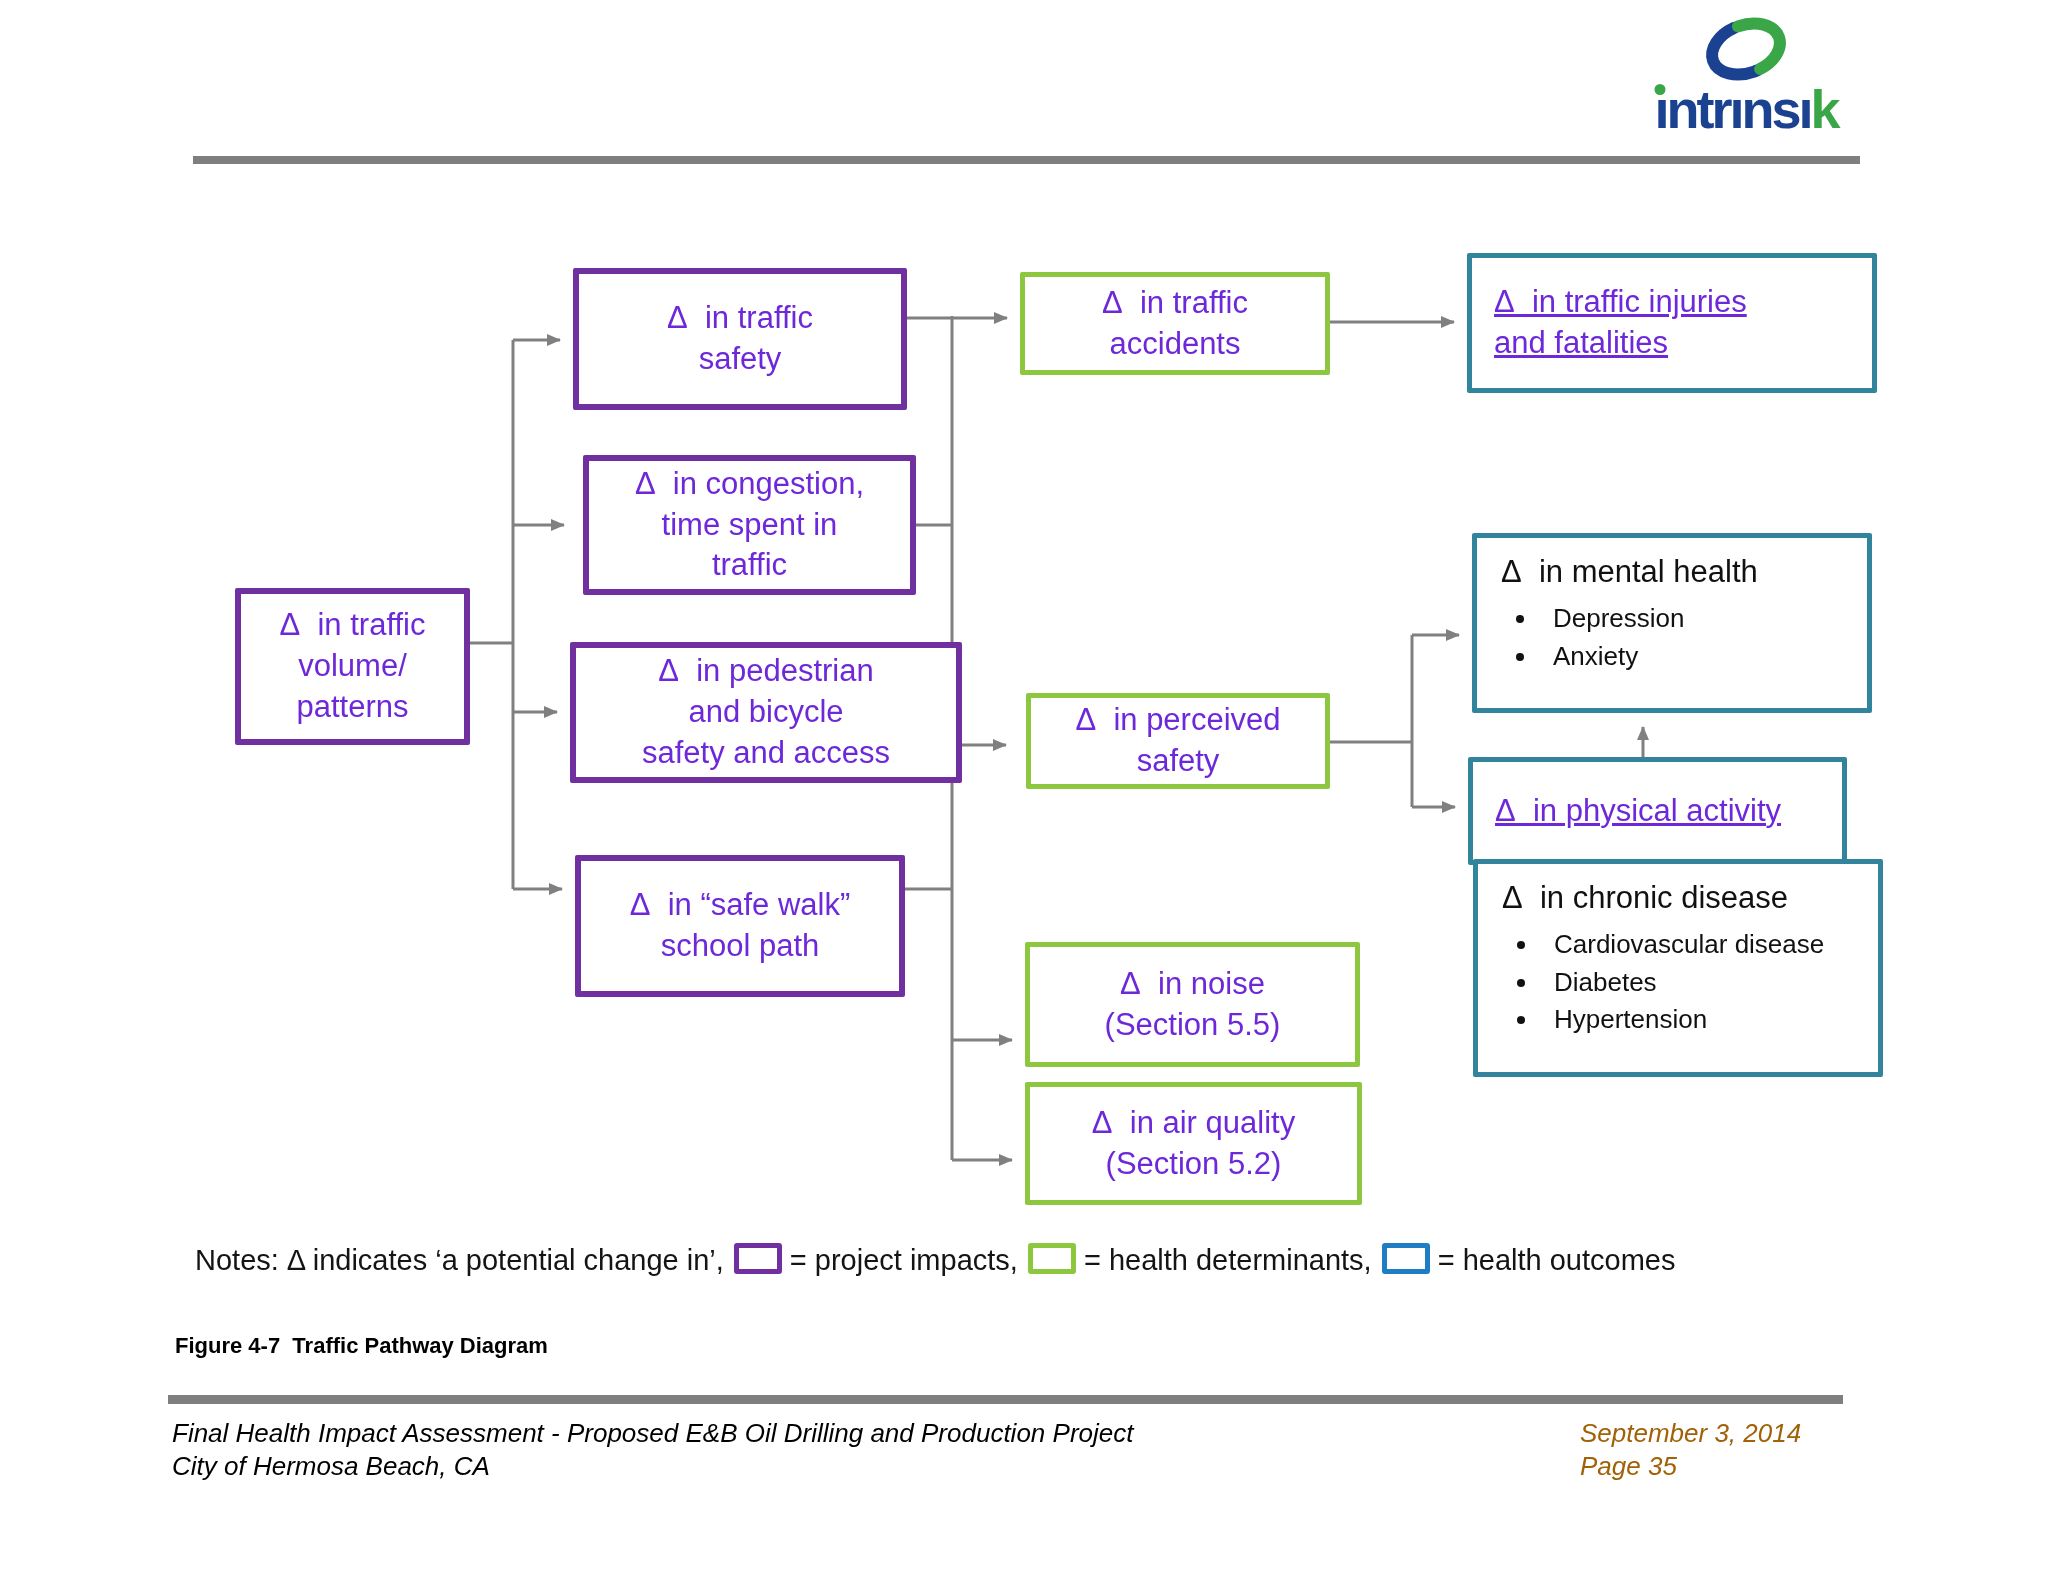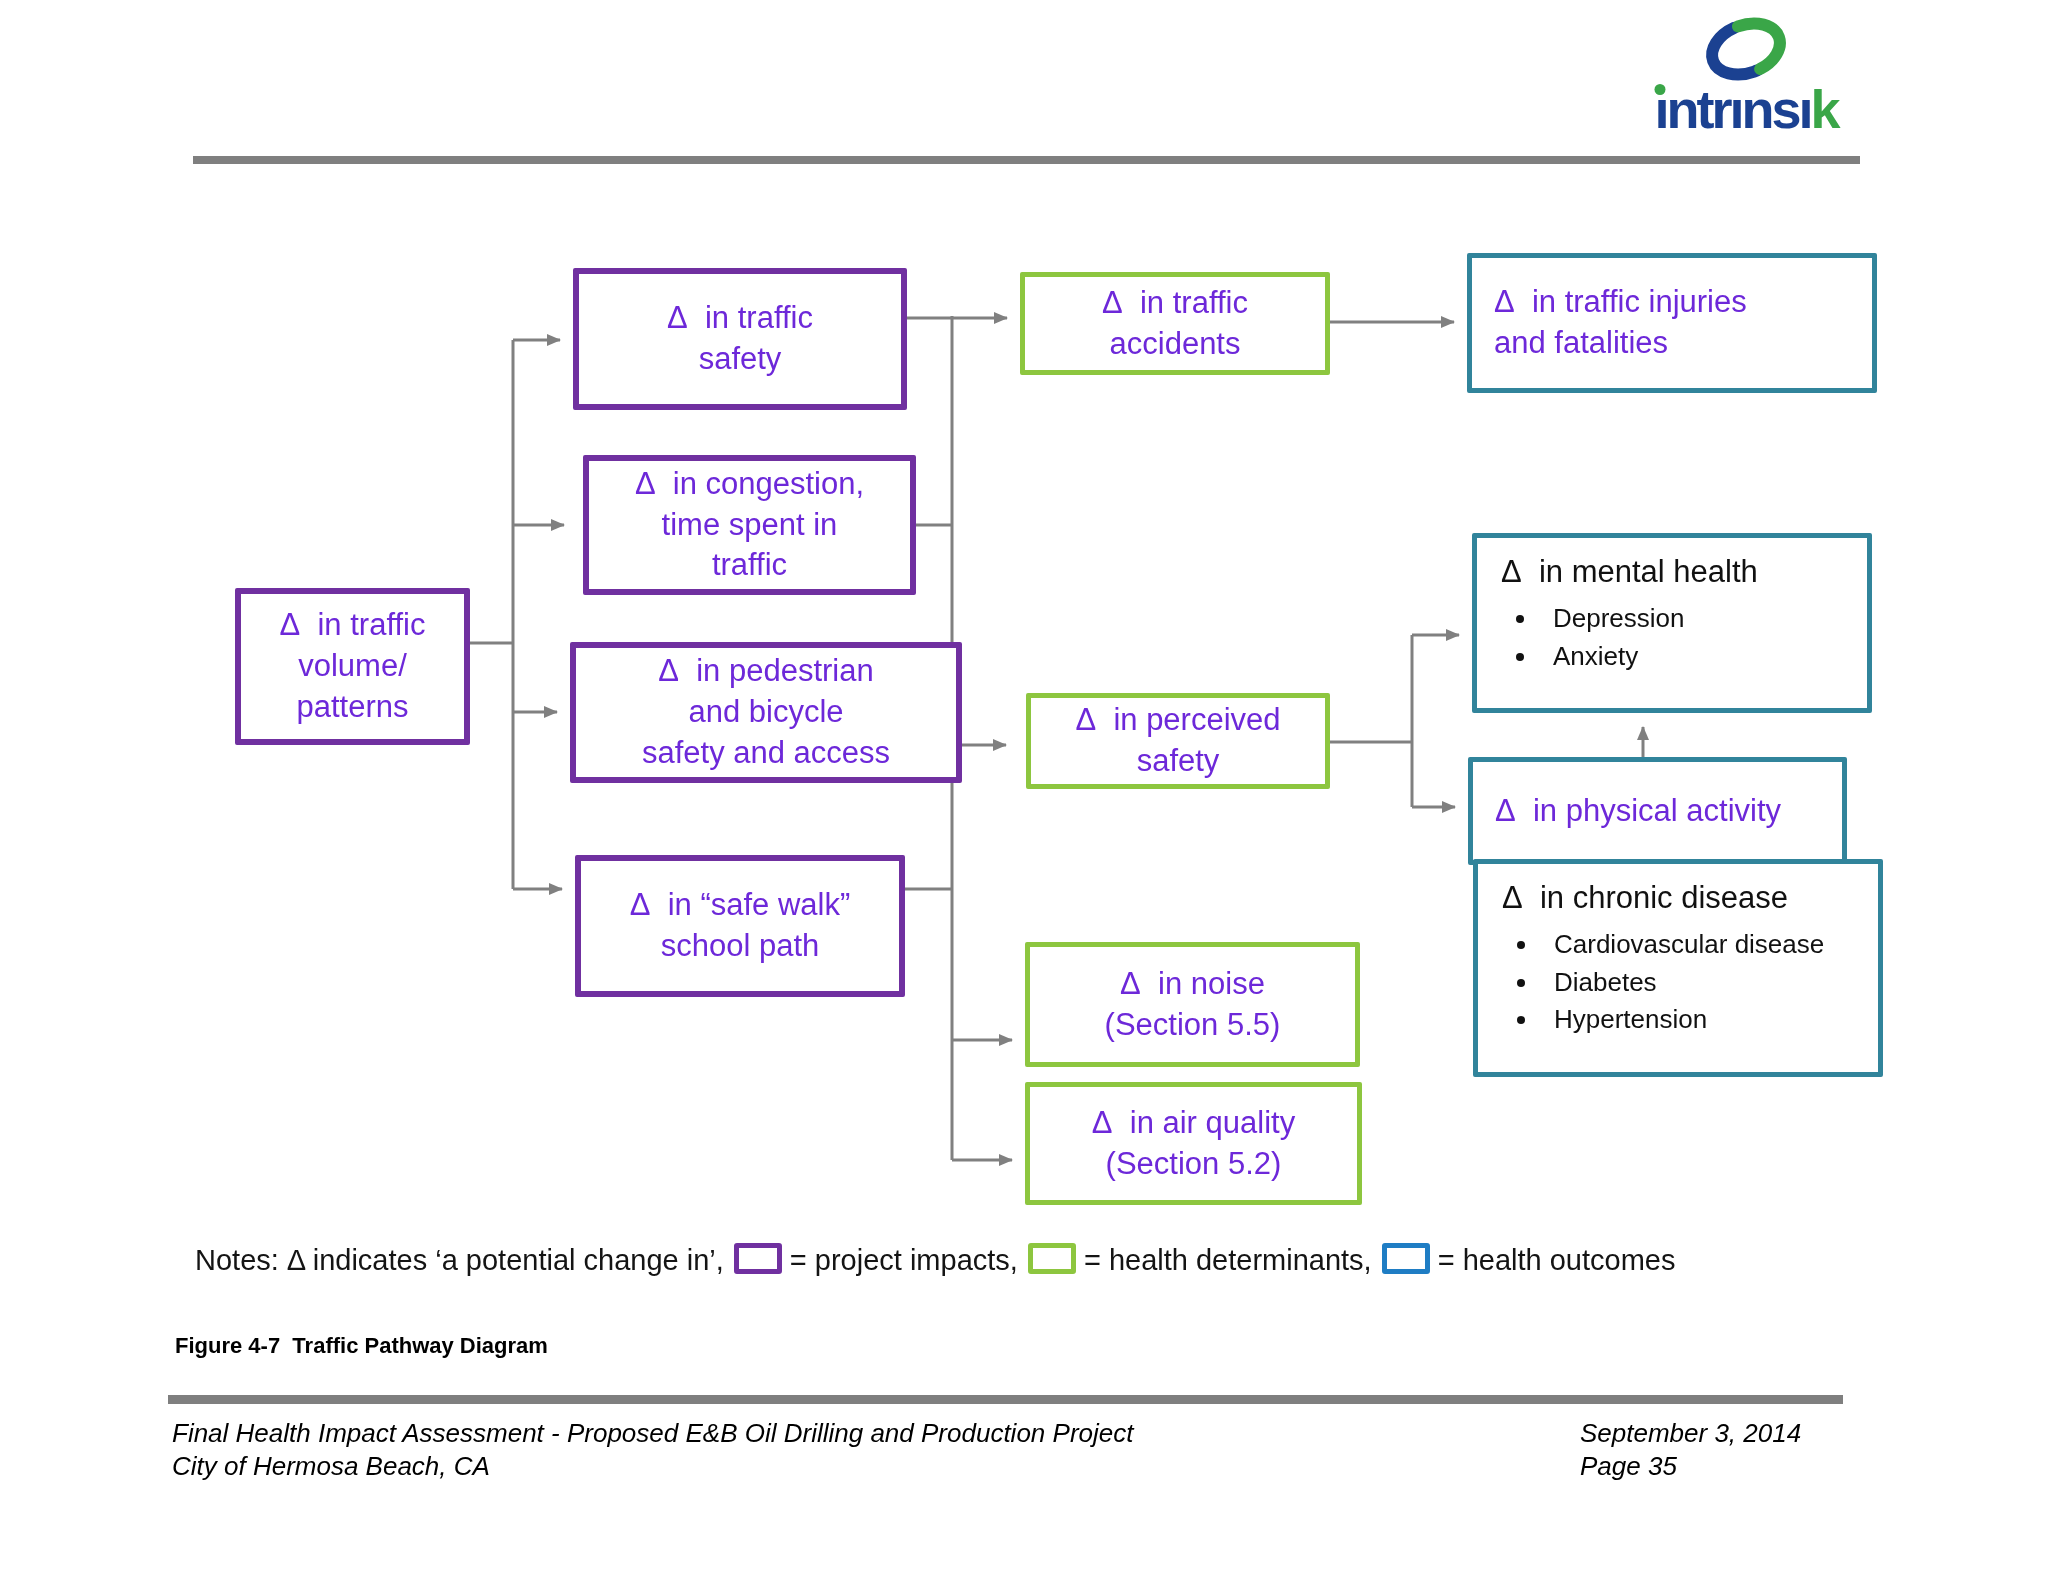--- a/index.html
+++ b/index.html
@@ -20,39 +20,39 @@
   .connectors{position:absolute;left:0;top:0;}
 
   
   .node{position:absolute;background:#ffffff;display:flex;align-items:center;justify-content:center;
         box-sizing:border-box;}
   .node-text{white-space:pre-line;font-size:31px;line-height:1.32;text-align:center;color:#6d28d9;}
   .purple{border:6px solid #7030A0;border-radius:2px;}
   .green{border:5px solid #8DC63F;border-radius:2px;}
   .teal{border:5px solid #31849B;border-radius:2px;}
   .left-align{justify-content:flex-start;}
-  .left-align .node-text{text-align:left;padding-left:22px;padding-right:8px;}
+  .left-align .node-text{text-align:left;padding-left:22px;padding-right:8px;text-decoration:underline;}
   .listbox{flex-direction:column;align-items:flex-start;justify-content:flex-start;}
   .listbox .node-title{font-size:31px;padding:16px 10px 0 24px;white-space:pre-line;}
   .listbox ul{margin:10px 0 0 0;padding:0 0 0 62px;list-style:disc;}
   .listbox li{font-size:26px;line-height:1.45;padding-left:14px;}
 
   
   .notes{position:absolute;left:195px;top:1243px;font-size:29px;color:#141414;white-space:nowrap;}
   .swatch{display:inline-block;width:38px;height:21px;border-radius:3px;background:#fff;
           vertical-align:-4px;margin:0 8px 0 10px;box-sizing:content-box;}
   .swatch.purple-s{border:5px solid #7030A0;}
   .swatch.green-s{border:5px solid #8DC63F;}
   .swatch.blue-s{border:5px solid #1F7DC4;}
 
   
   .caption{position:absolute;left:175px;top:1333px;font-size:22px;font-weight:bold;color:#000;}
   .bottom-rule{position:absolute;left:168px;top:1395px;width:1675px;height:9px;background:#7f7f7f;}
   .footer-left{position:absolute;left:172px;top:1417px;font-size:26px;font-style:italic;line-height:1.28;color:#000;}
-  .footer-right{position:absolute;left:1580px;top:1417px;font-size:26px;font-style:italic;line-height:1.28;color:#000000;}
+  .footer-right{position:absolute;left:1580px;top:1417px;font-size:26px;font-style:italic;line-height:1.28;color:#a16207;}
 </style>
 </head>
 <body>
 
 <div id="page">
 
   <div class="logo">
     <svg class="logo-swirl" width="100" height="74" viewBox="0 0 100 74">
       <g transform="rotate(-20 50 37)">
         <ellipse cx="50" cy="37" rx="35" ry="24" fill="none" stroke="#1b4191" stroke-width="12" stroke-dasharray="93 100" stroke-dashoffset="150" stroke-linecap="round"></ellipse>

